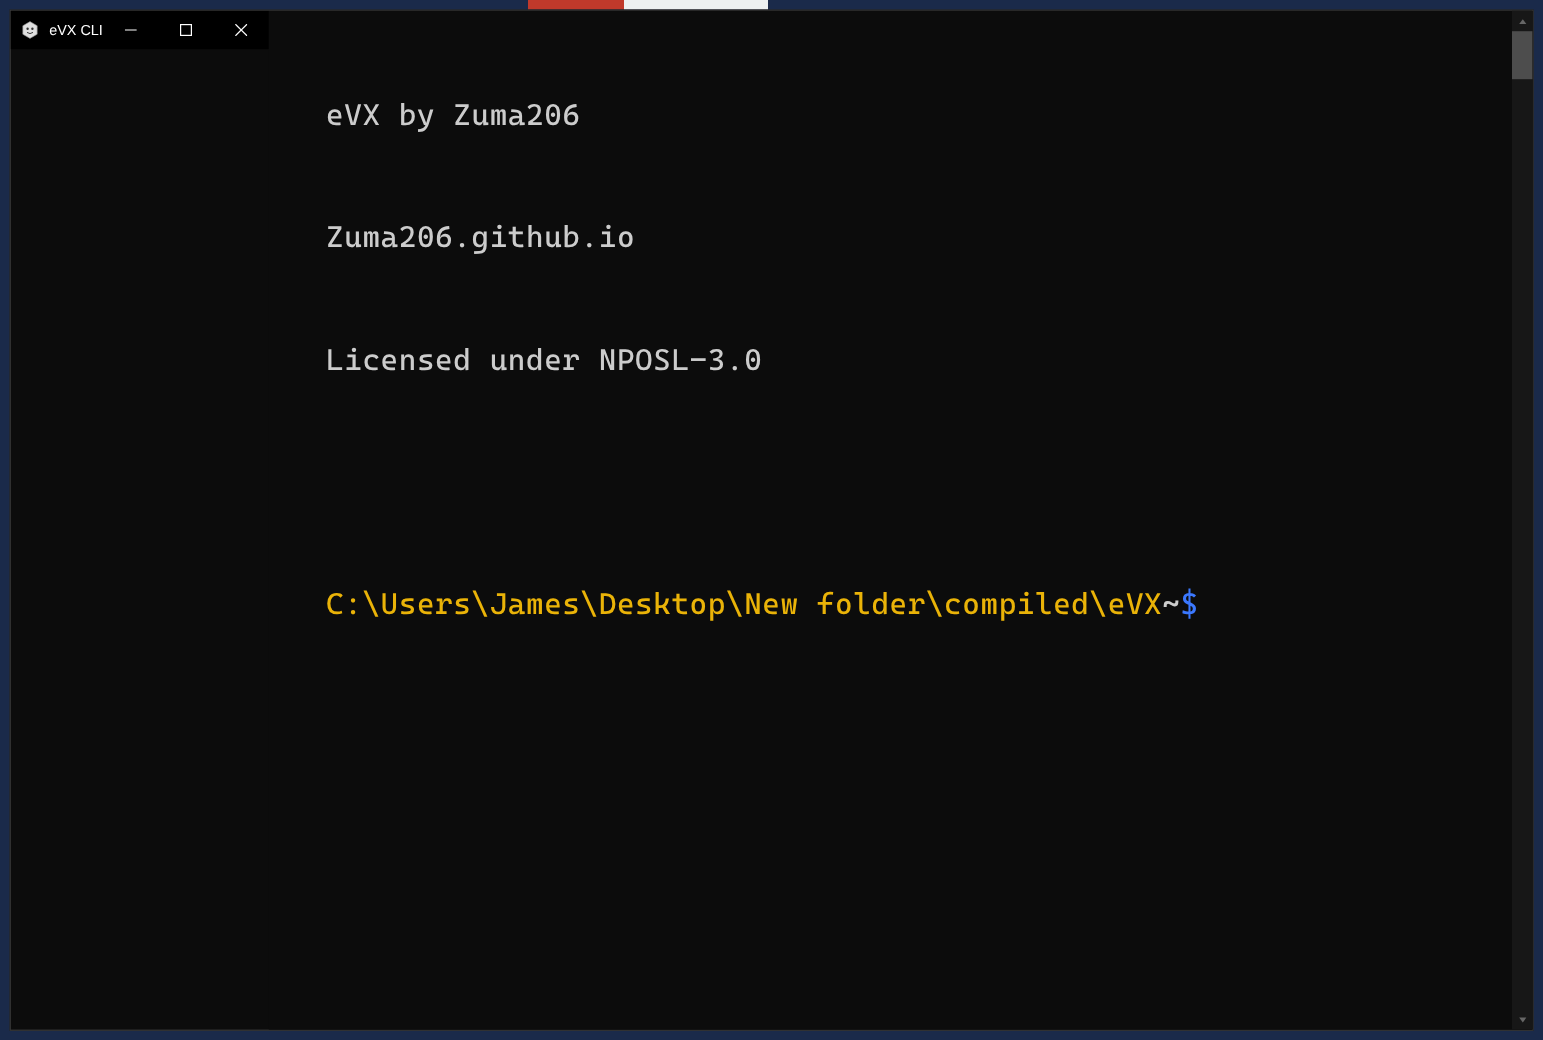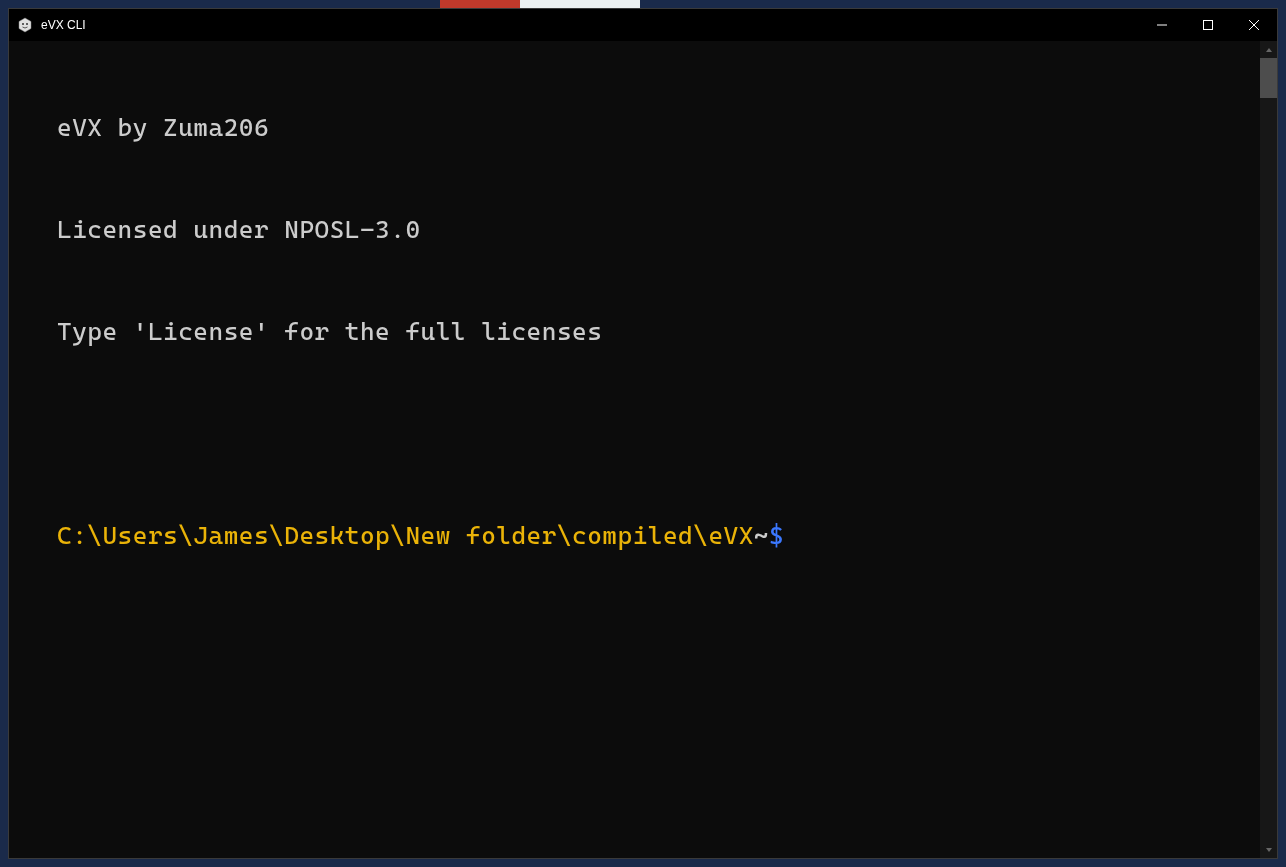--- a/index.html
+++ b/index.html
@@ -24,21 +24,21 @@
       background: linear-gradient(to right, #c0392b 0%, #c0392b 40%, #ecf0f1 40%, #ecf0f1 100%);
     }
     .window {
       position: absolute;
       top: 8px;
       left: 8px;
       width: 1270px;
       height: 851px;
       background: #0c0c0c;
       display: flex;
-      flex-direction: column;
+      flex-direction: row;
       border: 1px solid #3a3a3a;
     }
     .titlebar {
       height: 32px;
       background: #000000;
       display: flex;
       align-items: center;
       padding-left: 8px;
       color: #ffffff;
       font-size: 12px;
@@ -181,22 +181,22 @@
             <line x1="0" y1="0" x2="10" y2="10"></line>
             <line x1="10" y1="0" x2="0" y2="10"></line>
           </svg>
       </div>
     </div>
   </div>
 
   <div class="terminal-area">
     <div class="terminal-content">
       <span class="terminal-line">eVX by Zuma206</span>
+      <span class="terminal-line">Zuma206.github.io</span>
       <span class="terminal-line">Licensed under NPOSL-3.0</span>
-      <span class="terminal-line">Type 'License' for the full licenses</span>
       <div class="blank-line"></div>
       <span class="terminal-line"><span class="prompt-path">C:\Users\James\Desktop\New folder\compiled\eVX</span><span class="prompt-tilde">~</span><span class="prompt-dollar">$</span></span>
     </div>
     <div class="scrollbar">
       <div class="scrollbar-arrow up">
         <svg viewBox="0 0 8 8">
             <polygon points="4,2 7,6 1,6"></polygon>
           </svg>
       </div>
       <div class="scrollbar-thumb"></div>

